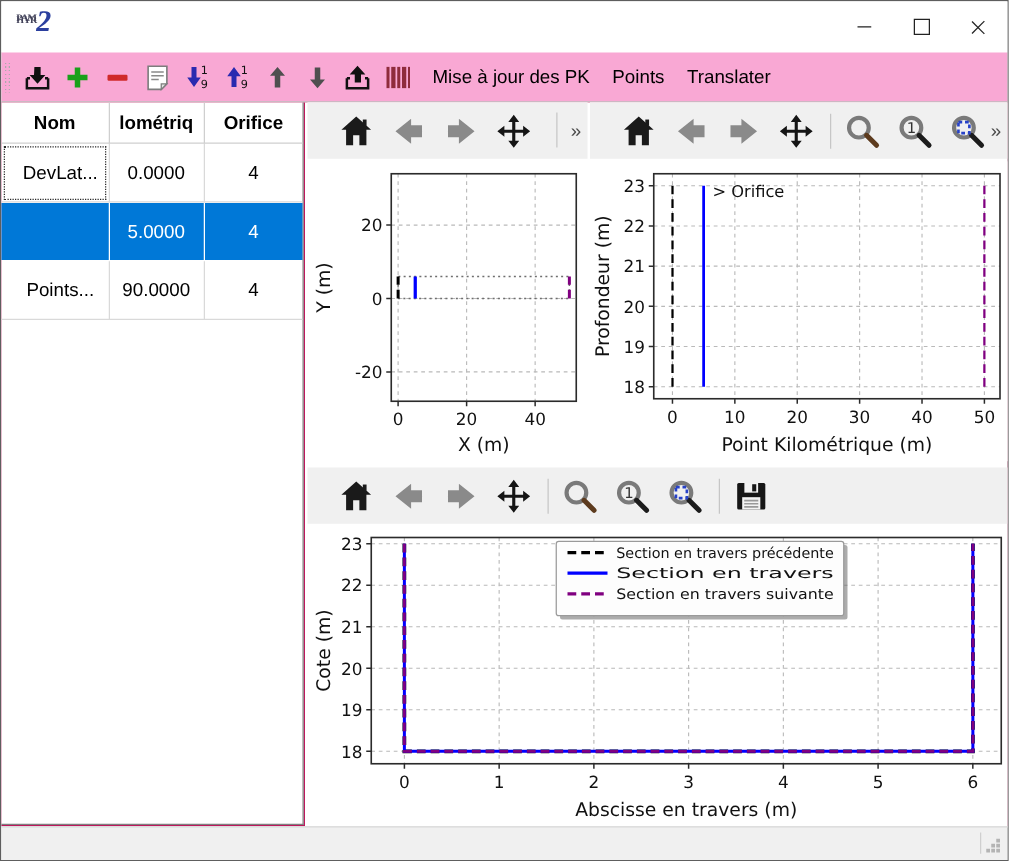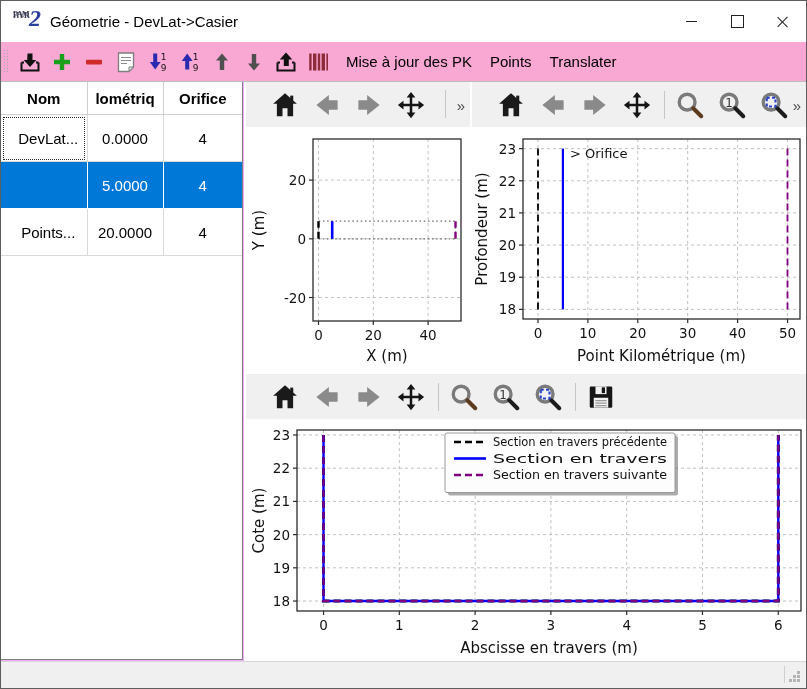--- a/index.html
+++ b/index.html
@@ -23,21 +23,21 @@
   .toolbar{position:absolute;left:0;top:41px;right:0;height:39px;background:#f9a8d4;
            border-bottom:1px solid #bdbdbd;display:flex;align-items:center;}
   .tb-handle{width:5px;height:24px;margin:0 8px 0 3px;
      background-image:repeating-linear-gradient(to bottom,#ababab 0 1px,transparent 1px 3px),
                       repeating-linear-gradient(to bottom,#ababab 0 1px,transparent 1px 3px);
      background-size:1px 100%,1px 100%;background-position:0 0,3px 0;background-repeat:no-repeat;}
   .tbtn{width:26px;height:26px;margin-right:6px;display:flex;align-items:center;justify-content:center;}
   .tbtn svg{width:24px;height:24px;}
   .tb-action{font-size:15px;color:#000;padding:0 9px;white-space:nowrap;}
   
-  .content{position:absolute;left:0;top:81px;right:0;bottom:27px;background:#f0abfc;}
+  .content{position:absolute;left:0;top:81px;right:0;bottom:27px;background:#be185d;}
   
   .table-panel{position:absolute;left:0;top:0;width:242px;bottom:1px;background:#fff;
                border-right:1px solid #7f7f7f;border-bottom:1px solid #7f7f7f;box-sizing:border-box;}
   table.sections{border-collapse:collapse;width:241px;table-layout:fixed;font-size:15px;color:#000;}
   table.sections th{font-weight:bold;height:32px;border-bottom:1px solid #cfcfcf;border-right:1px solid #cfcfcf;
                     overflow:hidden;white-space:nowrap;padding:0 1px;}
   table.sections th:last-child,table.sections td:last-child{border-right:none;}
   table.sections td{height:44px;text-align:center;border-bottom:1px solid #d9d9d9;border-right:1px solid #d9d9d9;
                     overflow:hidden;white-space:nowrap;}
   td.cell-nom{text-align:left;padding-left:10px;}
@@ -154,21 +154,20 @@
 </svg>
 
 <div class="window">
 
   <div class="titlebar">
     <div class="app-icon">
       <span class="pam">PAM</span>
       <span class="hyr">HYR</span>
       <span class="two">2</span>
     </div>
-    <span class="title-text">Géometrie - DevLat-&gt;Casier</span>
     <div class="win-controls">
       <div class="win-btn">
           <span class="glyph-min"></span>
         </div>
       <div class="win-btn">
           <span class="glyph-max"></span>
         </div>
       <div class="win-btn">
           <span class="glyph-close"></span>
         </div>
@@ -254,21 +253,21 @@
             <td>0.0000</td>
             <td>4</td>
           </tr>
           <tr class="row-selected">
             <td class="cell-nom" style="background: rgb(0, 120, 215);"></td>
             <td style="background: rgb(0, 120, 215);">5.0000</td>
             <td style="background: rgb(0, 120, 215);">4</td>
           </tr>
           <tr>
             <td class="cell-nom">Points...</td>
-            <td>20.0000</td>
+            <td>90.0000</td>
             <td>4</td>
           </tr>
         </tbody>
       </table>
     </div>
 
     <div class="plots">
 
       <div class="plot-panel panel-xy">
         <div class="mpl-toolbar">

